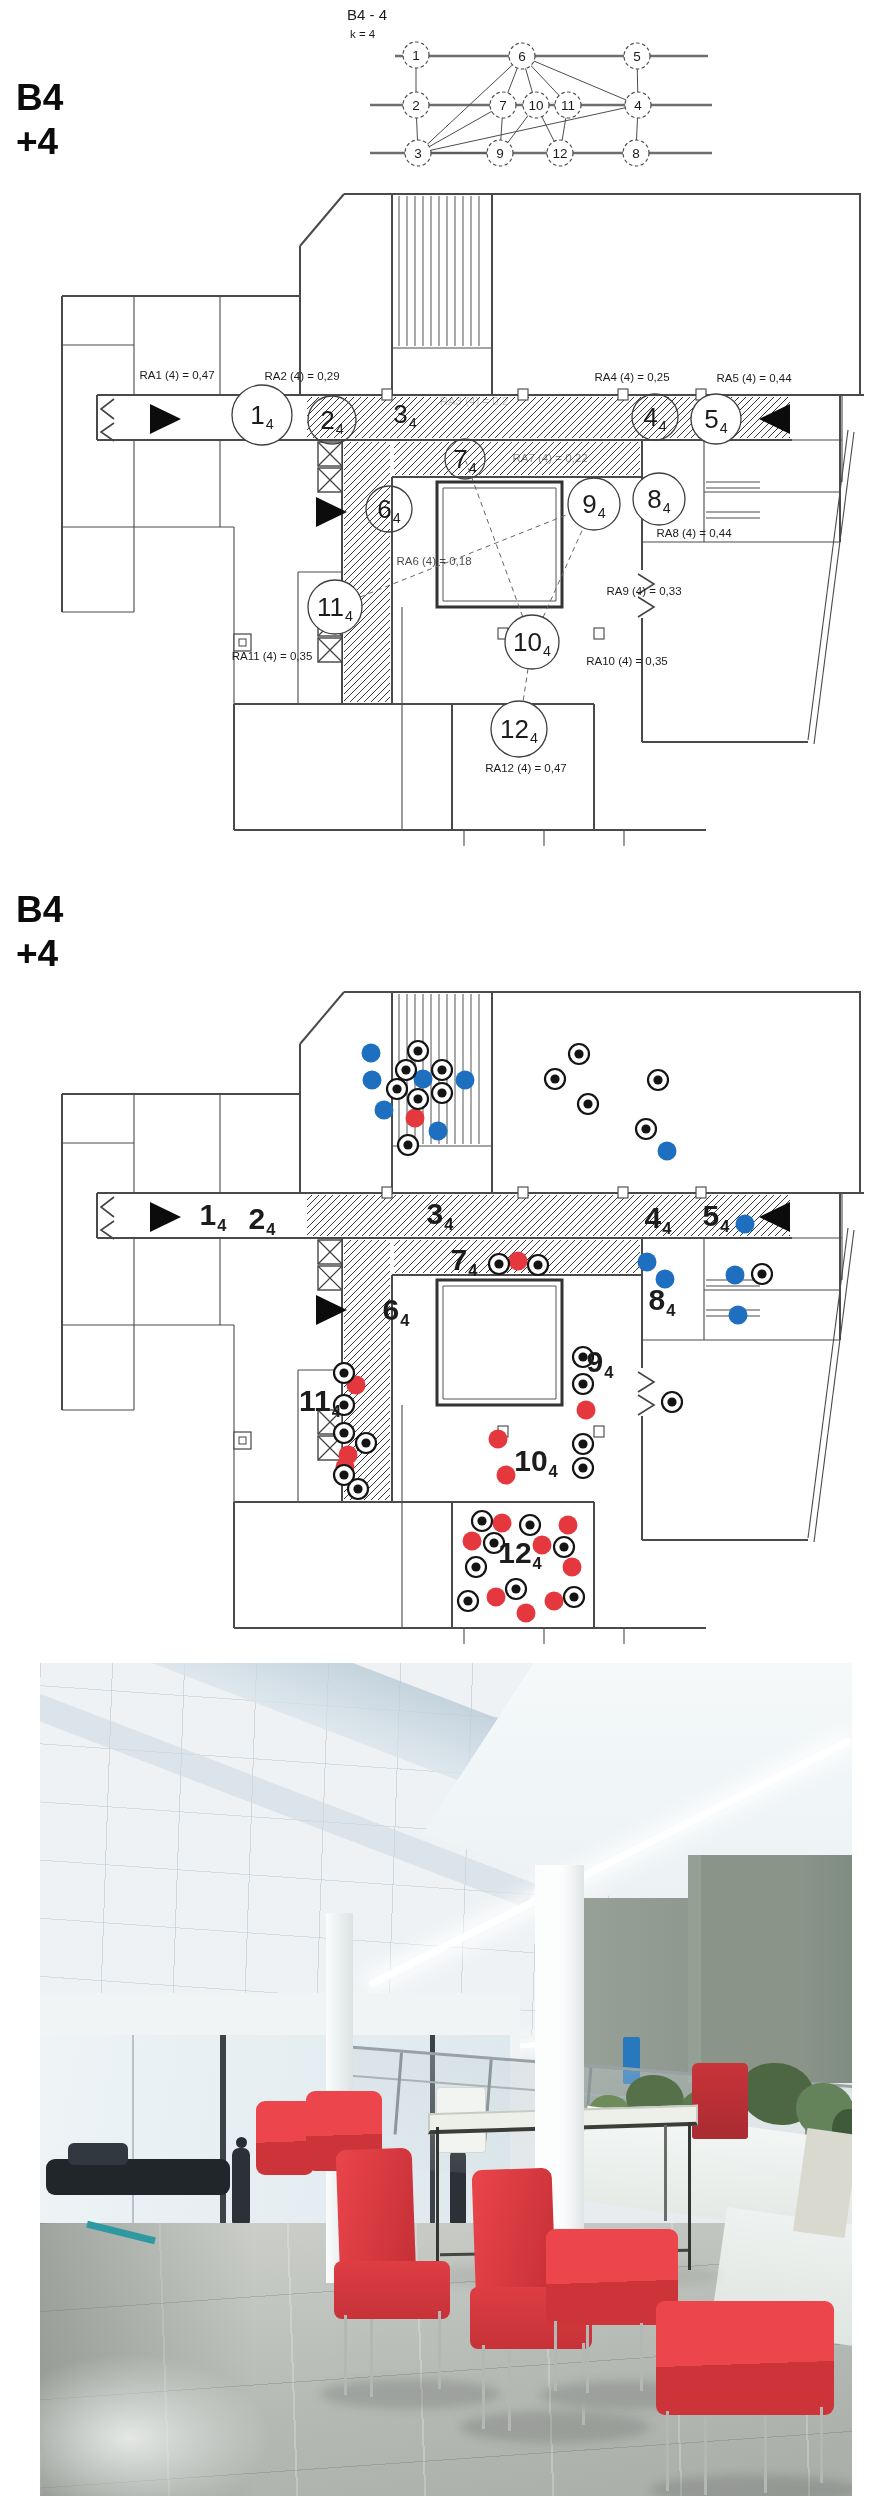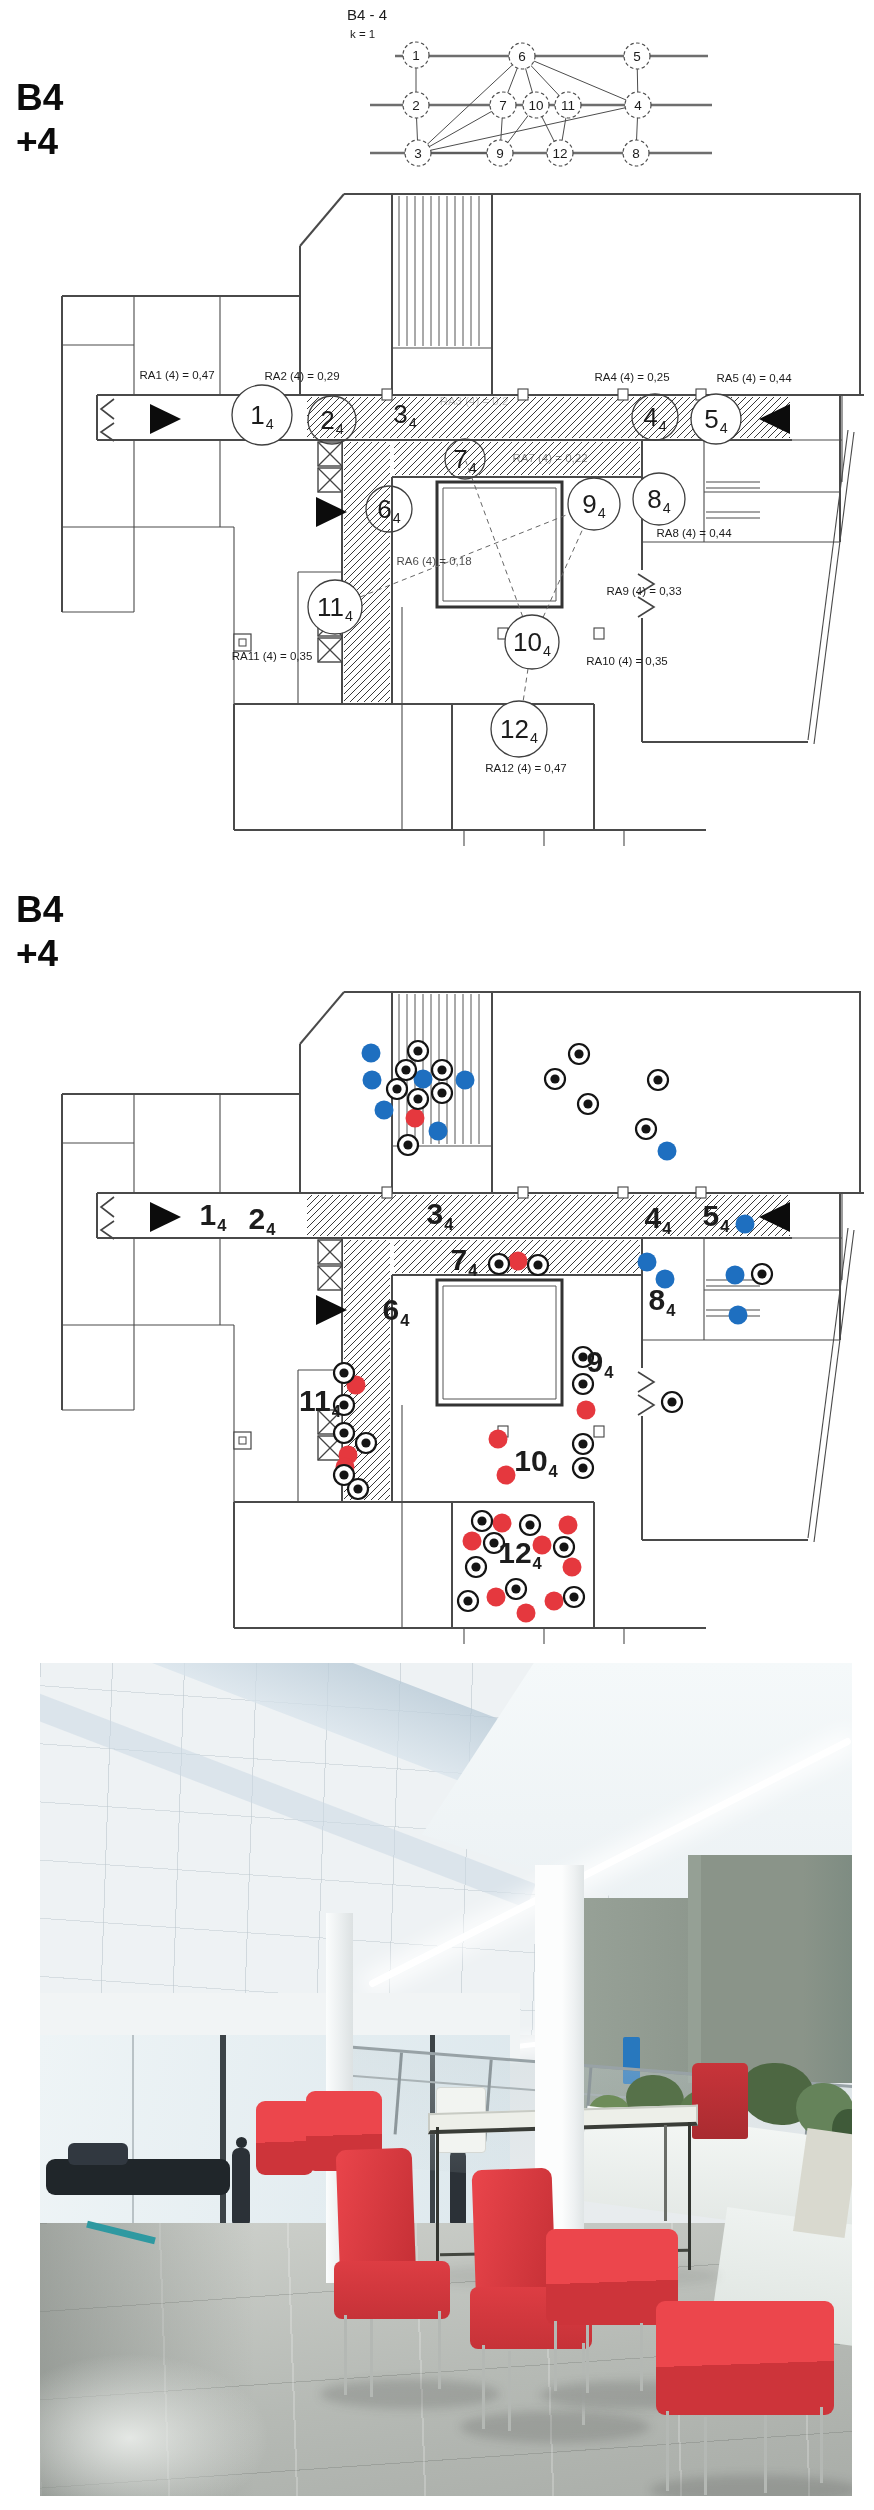--- a/index.html
+++ b/index.html
@@ -85,21 +85,21 @@
      background:linear-gradient(180deg,#dd3d43,#c63238);}
   .ph-cleg{position:absolute;width:3px;background:#b4b8b4;}
   .ph-sh{position:absolute;border-radius:50%;background:rgba(35,40,35,.16);filter:blur(5px);}
 </style>
 </head>
 <body>
 
 <div class="page">
 
   <div class="graph-title">B4 - 4</div>
-  <div class="graph-k">k = 1</div>
+  <div class="graph-k">k = 4</div>
   <svg id="graph-svg" class="abs" style="left:340px;top:4px" width="534" height="180">
       <line x1="55" y1="52" x2="368" y2="52" stroke="#6e6e6e" stroke-width="2.4"></line>
       <line x1="30" y1="101" x2="372" y2="101" stroke="#6e6e6e" stroke-width="2.4"></line>
       <line x1="30" y1="149" x2="372" y2="149" stroke="#6e6e6e" stroke-width="2.4"></line>
       <line x1="76" y1="51" x2="76" y2="101" stroke="#4d4d4d" stroke-width="1"></line>
       <line x1="76" y1="101" x2="78" y2="149" stroke="#4d4d4d" stroke-width="1"></line>
       <line x1="182" y1="52" x2="78" y2="149" stroke="#4d4d4d" stroke-width="1"></line>
       <line x1="182" y1="52" x2="163" y2="101" stroke="#4d4d4d" stroke-width="1"></line>
       <line x1="182" y1="52" x2="196" y2="101" stroke="#4d4d4d" stroke-width="1"></line>
       <line x1="182" y1="52" x2="228" y2="101" stroke="#4d4d4d" stroke-width="1"></line>

